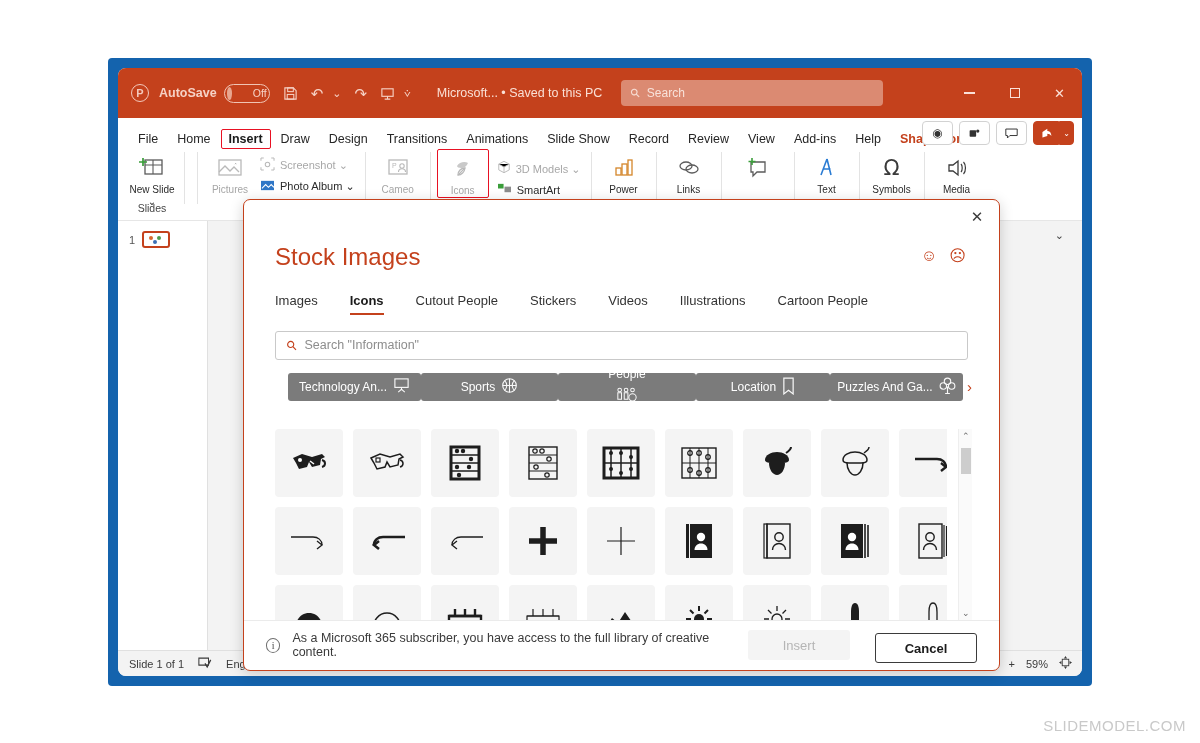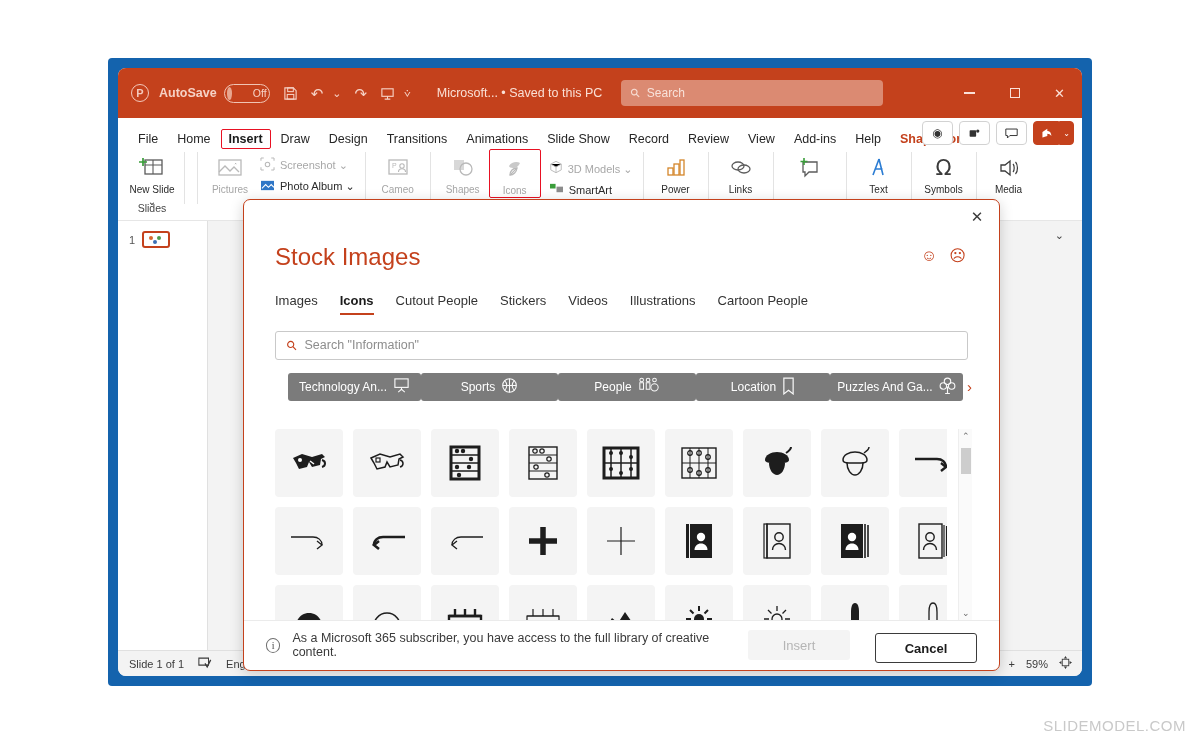--- a/index.html
+++ b/index.html
@@ -151,21 +151,21 @@
   .dlg-close {
     position: absolute; right: 12px; top: 7px; font-size: 15px; color: #3b3b3b;
     width: 20px; height: 20px; display: flex; align-items: center; justify-content: center;
   }
   .dlg-title {
     margin: 43px 0 0 31px; font-size: 24px; color: #c4411c; font-weight: 400;
   }
   .dlg-faces { position: absolute; right: 33px; top: 48px; display: flex; gap: 12px; }
   .face { font-size: 16px; color: #c4411c; line-height: 1; }
   .dlg-tabs {
-    display: flex; gap: 22px; margin: 22px 0 0 31px; align-items: flex-end;
+    display: flex; gap: 32px; margin: 22px 0 0 31px; align-items: flex-end;
   }
   .dtab { font-size: 13px; color: #333; padding-bottom: 7px; position: relative; white-space: nowrap; }
   .dtab.active { color: #1b1b1b; font-weight: 600; }
   .dtab.active::after {
     content: ""; position: absolute; left: 0; right: 0; bottom: 0;
     height: 2.5px; background: #c4411c;
   }
   .dlg-search {
     margin: 16px 31px 0; height: 31px; border: 1px solid #c9c9c9; border-radius: 3px;
     display: flex; align-items: center; gap: 8px; padding-left: 11px;
@@ -382,34 +382,20 @@
                   <path d="M14.5 16c0-2 1.6-3.2 3.5-3.2s3.5 1.2 3.5 3.2" fill="none" stroke="#b9b9b9" stroke-width="1.1"></path>
                 </svg>
             </div>
             <div class="lb">Cameo</div>
           </div>
         </div>
         <div class="glabel"></div>
       </div>
       <div class="rsep"></div>
 
-      <div class="rgroup">
-        <div class="items">
-          <div class="rbtn dim">
-            <div class="ic">
-              <svg width="28" height="24" viewBox="0 0 28 24">
-                  <rect x="5" y="4" width="10" height="10" fill="#d8d8d8"></rect>
-                  <circle cx="17" cy="13" r="6" fill="none" stroke="#b9b9b9" stroke-width="1.3"></circle>
-                </svg>
-            </div>
-            <div class="lb">Shapes</div>
-          </div>
-        </div>
-        <div class="glabel"></div>
-      </div>
 
       <div class="rgroup">
         <div class="items">
           <div class="rbtn dim boxed">
             <div class="ic">
               <svg width="28" height="24" viewBox="0 0 28 24">
                   <path d="M8 9c2-4 8-5 11-3-1 3-4 5-7 5-2 0-4-1-4-2z" fill="#c9c9c9"></path>
                   <path d="M9 18c0-4 3-7 7-7-0.5 4-3.5 7-7 7z" fill="none" stroke="#b9b9b9" stroke-width="1.3"></path>
                   <path d="M16 11l-7 7" stroke="#b9b9b9" stroke-width="1.1"></path>
                 </svg>
@@ -617,21 +603,21 @@
       </div>
       <div class="chip" style="width:137px;">
         <span>Sports</span>
         <span class="cicon">
           <svg width="17" height="17" viewBox="0 0 18 18">
               <circle cx="9" cy="9" r="7.2" fill="none" stroke="#fff" stroke-width="1.2"></circle>
               <path d="M9 1.8v14.4M1.8 9h14.4M3.9 3.9c3 3 3 7.2 0 10.2M14.1 3.9c-3 3-3 7.2 0 10.2" fill="none" stroke="#fff" stroke-width="1.1"></path>
             </svg>
         </span>
       </div>
-      <div class="chip" style="width:138px;">
+      <div class="chip" style="width:138px;flex-direction:column;">
         <span>People</span>
         <span class="cicon">
           <svg width="22" height="17" viewBox="0 0 24 18">
               <circle cx="4" cy="3" r="2" fill="none" stroke="#fff" stroke-width="1.1"></circle>
               <path d="M2 6h4v7H2z" fill="none" stroke="#fff" stroke-width="1.1"></path>
               <circle cx="11" cy="3" r="2" fill="none" stroke="#fff" stroke-width="1.1"></circle>
               <path d="M9 6h4v7H9z" fill="none" stroke="#fff" stroke-width="1.1"></path>
               <circle cx="18" cy="3" r="2" fill="none" stroke="#fff" stroke-width="1.1"></circle>
               <circle cx="18" cy="11" r="4" fill="none" stroke="#fff" stroke-width="1.1"></circle>
             </svg>

